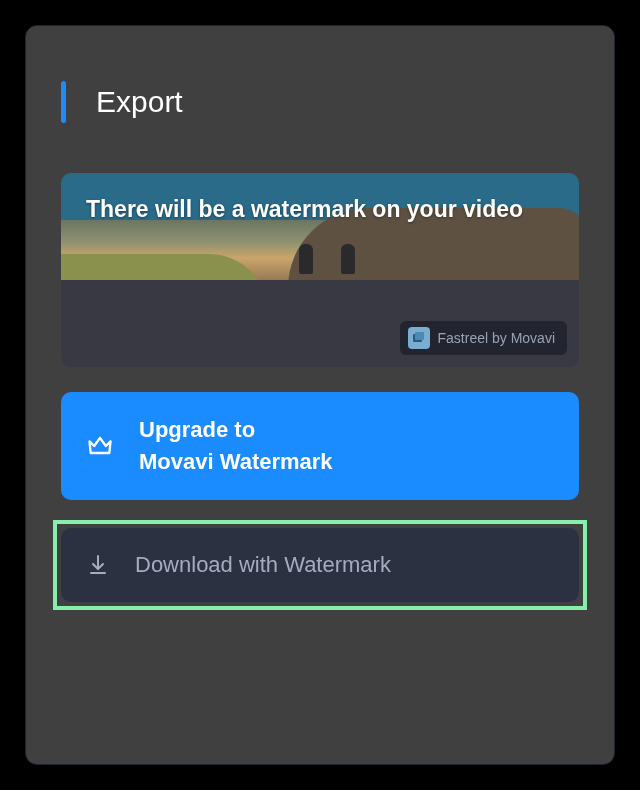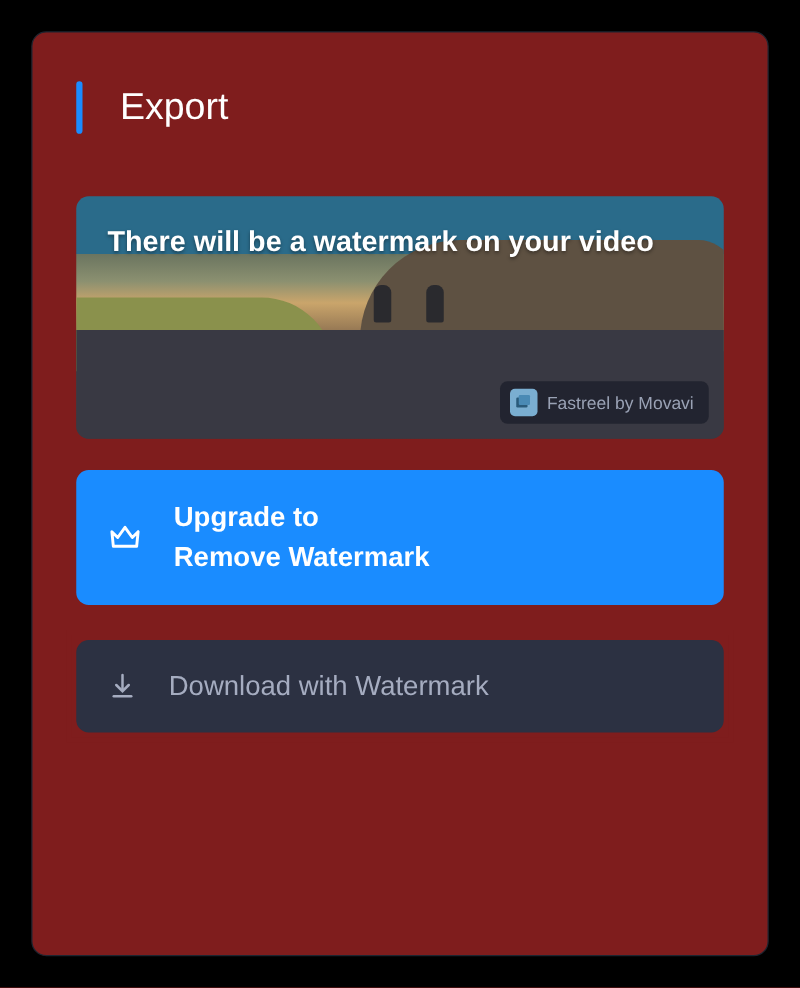--- a/index.html
+++ b/index.html
@@ -8,24 +8,24 @@
       box-sizing: border-box;
     }
     body {
       background: #000;
       width: 640px;
       height: 790px;
       font-family: -apple-system, BlinkMacSystemFont, "Segoe UI", Arial, sans-serif;
       padding: 25px;
     }
     .panel {
-      background: #7f1d1d;
+      background: #404040;
       border: 1px solid #1e2530;
       border-radius: 12px;
-      padding: 24px 35px 40px 35px;
+      padding: 40px 35px 40px 35px;
       height: 100%;
     }
     .header {
       display: flex;
       align-items: center;
       margin-bottom: 50px;
       margin-top: 15px;
     }
     .header-bar {
       width: 5px;
@@ -138,21 +138,21 @@
     }
     .btn-primary {
       background: #1a8cff;
       color: #fff;
       font-weight: 600;
     }
     .btn-primary .btn-text {
       line-height: 1.45;
     }
     .btn-secondary-wrap {
-      border: 4px solid #7f1d1d;
+      border: 4px solid #86efac;
       padding: 4px;
       margin: 0 -8px;
     }
     .btn-secondary {
       background: #2c3142;
       color: #a5acc0;
       font-weight: 500;
       margin-bottom: 0;
       padding: 24px 25px;
     }
@@ -195,21 +195,21 @@
   </div>
 
   <button class="btn btn-primary">
     <span class="icon">
       <svg width="28" height="28" viewBox="0 0 24 24" fill="none" stroke="#fff" stroke-width="2" stroke-linejoin="round" stroke-linecap="round">
         <path d="M3 8 L7 12 L12 5 L17 12 L21 8 L20 18 H4 Z"></path>
       </svg>
     </span>
     <span class="btn-text">
       <span>Upgrade to</span><br>
-      <span>Remove Watermark</span>
+      <span>Movavi Watermark</span>
     </span>
   </button>
 
   <div class="btn-secondary-wrap">
     <button class="btn btn-secondary">
       <span class="icon">
         <svg width="24" height="24" viewBox="0 0 24 24" fill="none" stroke="#a5acc0" stroke-width="2" stroke-linecap="round">
           <path d="M12 3 V15"></path>
           <path d="M7 11 L12 16 L17 11"></path>
           <path d="M5 20 H19"></path>

